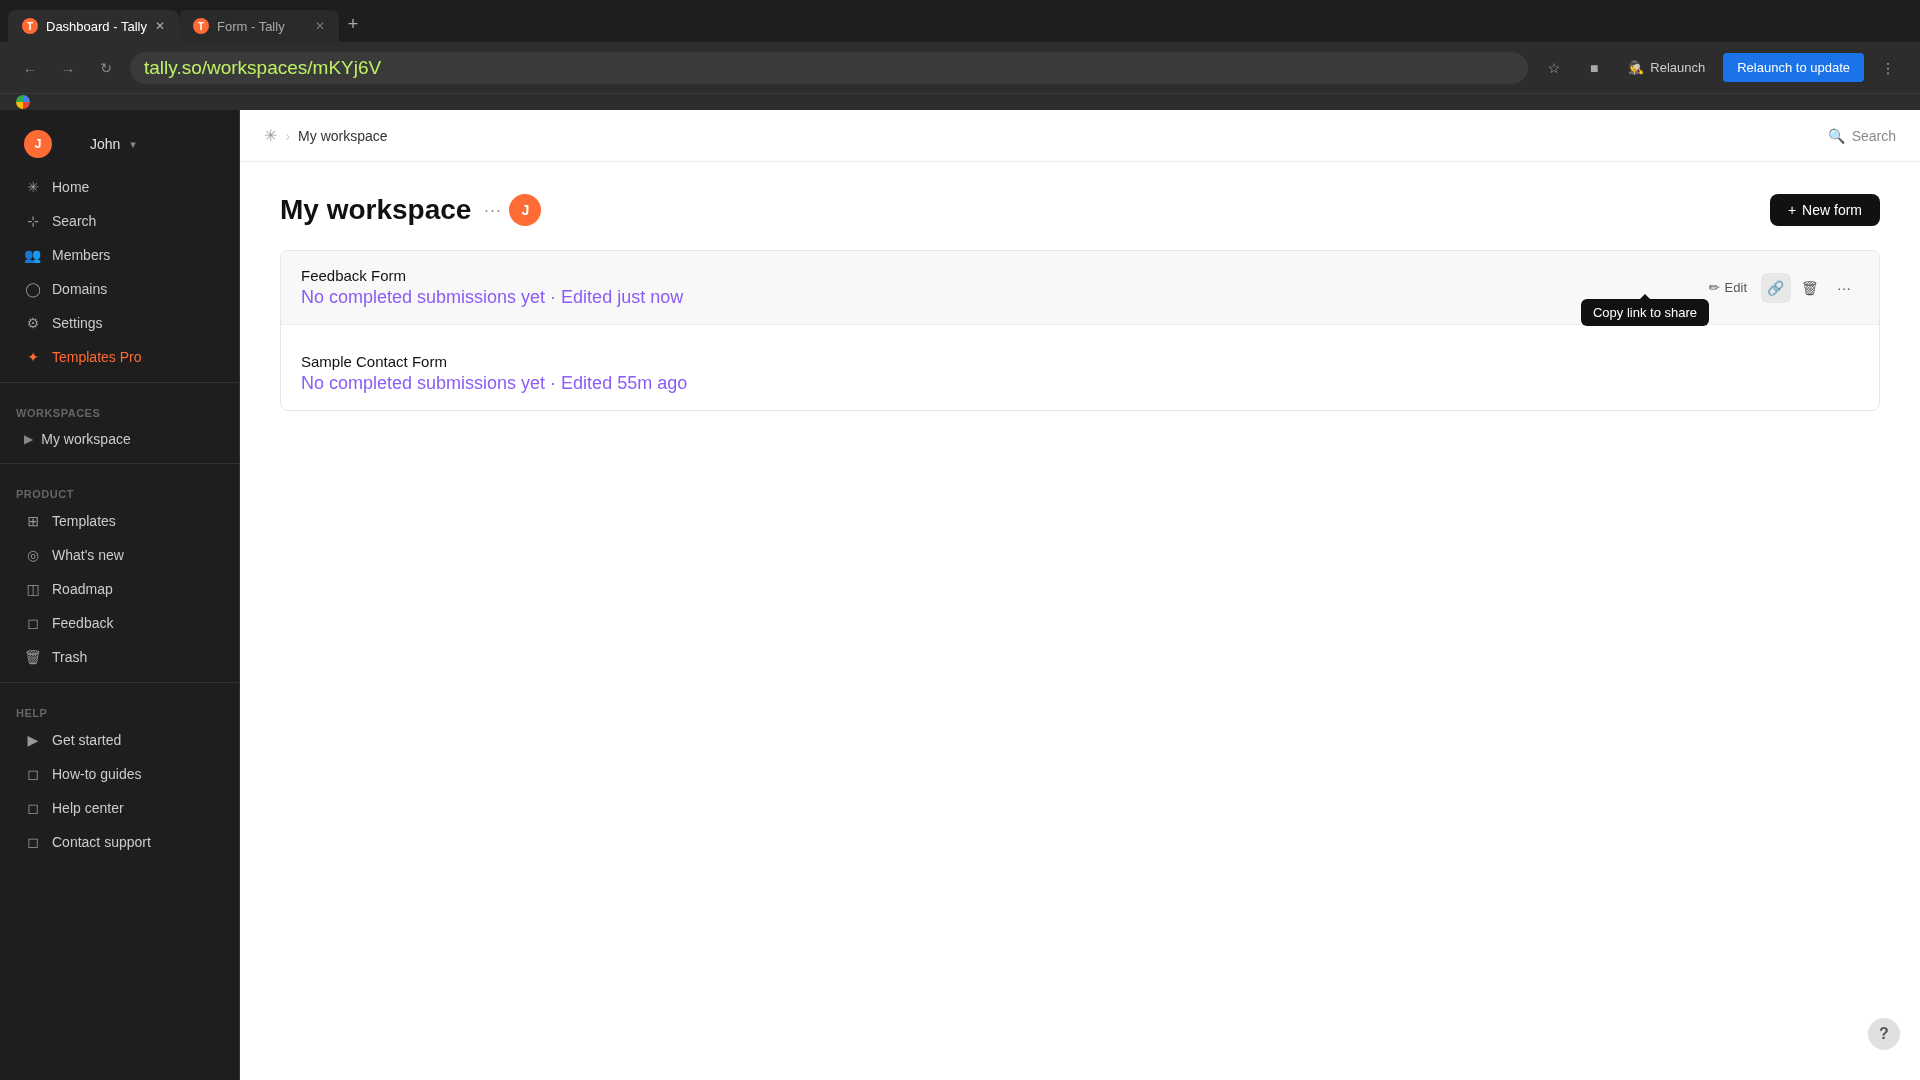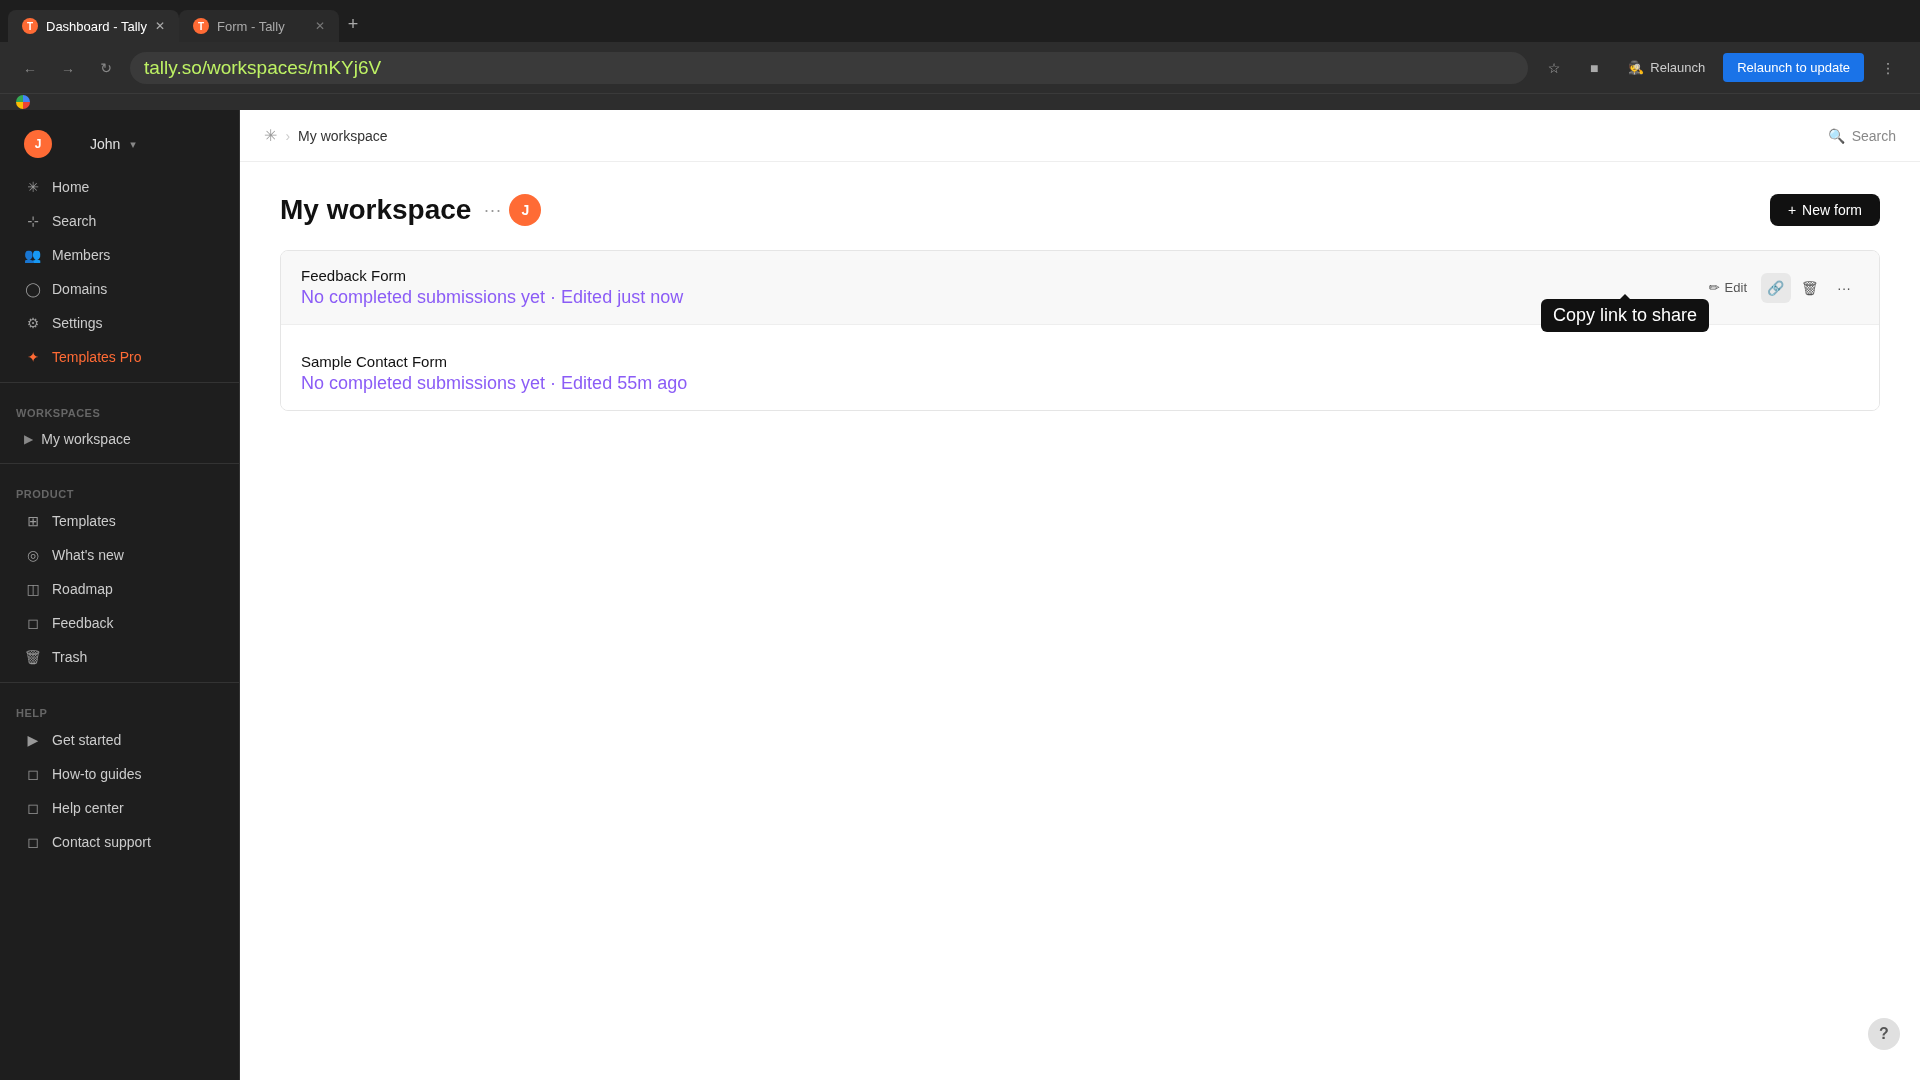--- a/index.html
+++ b/index.html
@@ -69,21 +69,21 @@
     .form-item:last-child { border-bottom: none; background: #fff; }
     .form-item-info { flex: 1; }
     .form-item-name { font-size: 15px; font-weight: 500; color: #111; margin-bottom: 3px; }
     .form-item-meta { font-size: 18px; color: #8b5cf6; }
     .form-item-actions { display: flex; align-items: center; gap: 4px; }
     .action-btn { display: flex; align-items: center; gap: 5px; padding: 5px 10px; border-radius: 6px; color: #555; font-size: 13px; cursor: pointer; background: transparent; border: none; }
     .action-icon-btn { width: 30px; height: 30px; border-radius: 6px; display: flex; align-items: center; justify-content: center; color: #555; cursor: pointer; background: transparent; border: none; font-size: 14px; }
     .action-icon-btn.active { background: #e8e8e8; color: #333; }
 
     
-    .tooltip { position: absolute; background: #111; color: #fff; font-size: 18px; padding: 6px 12px; border-radius: 6px; white-space: nowrap; top: 48px; right: 170px; z-index: 100; }
+    .tooltip { position: absolute; background: #111; color: #fff; font-size: 13px; padding: 6px 12px; border-radius: 6px; white-space: nowrap; top: 48px; right: 170px; z-index: 100; }
     .tooltip::before { content: ''; position: absolute; top: -5px; left: 50%; transform: translateX(-50%); border-left: 5px solid transparent; border-right: 5px solid transparent; border-bottom: 5px solid #111; }
 
     
     .google-icon { width: 18px; height: 18px; border-radius: 50%; background: conic-gradient(#4285f4 0deg 90deg, #ea4335 90deg 180deg, #fbbc04 180deg 270deg, #34a853 270deg 360deg); }
 
     
     .help-btn { position: fixed; bottom: 30px; right: 20px; width: 32px; height: 32px; border-radius: 50%; background: #e0e0e0; display: flex; align-items: center; justify-content: center; font-size: 16px; font-weight: bold; color: #555; cursor: pointer; }
   </style>
 </head>
 <body>

